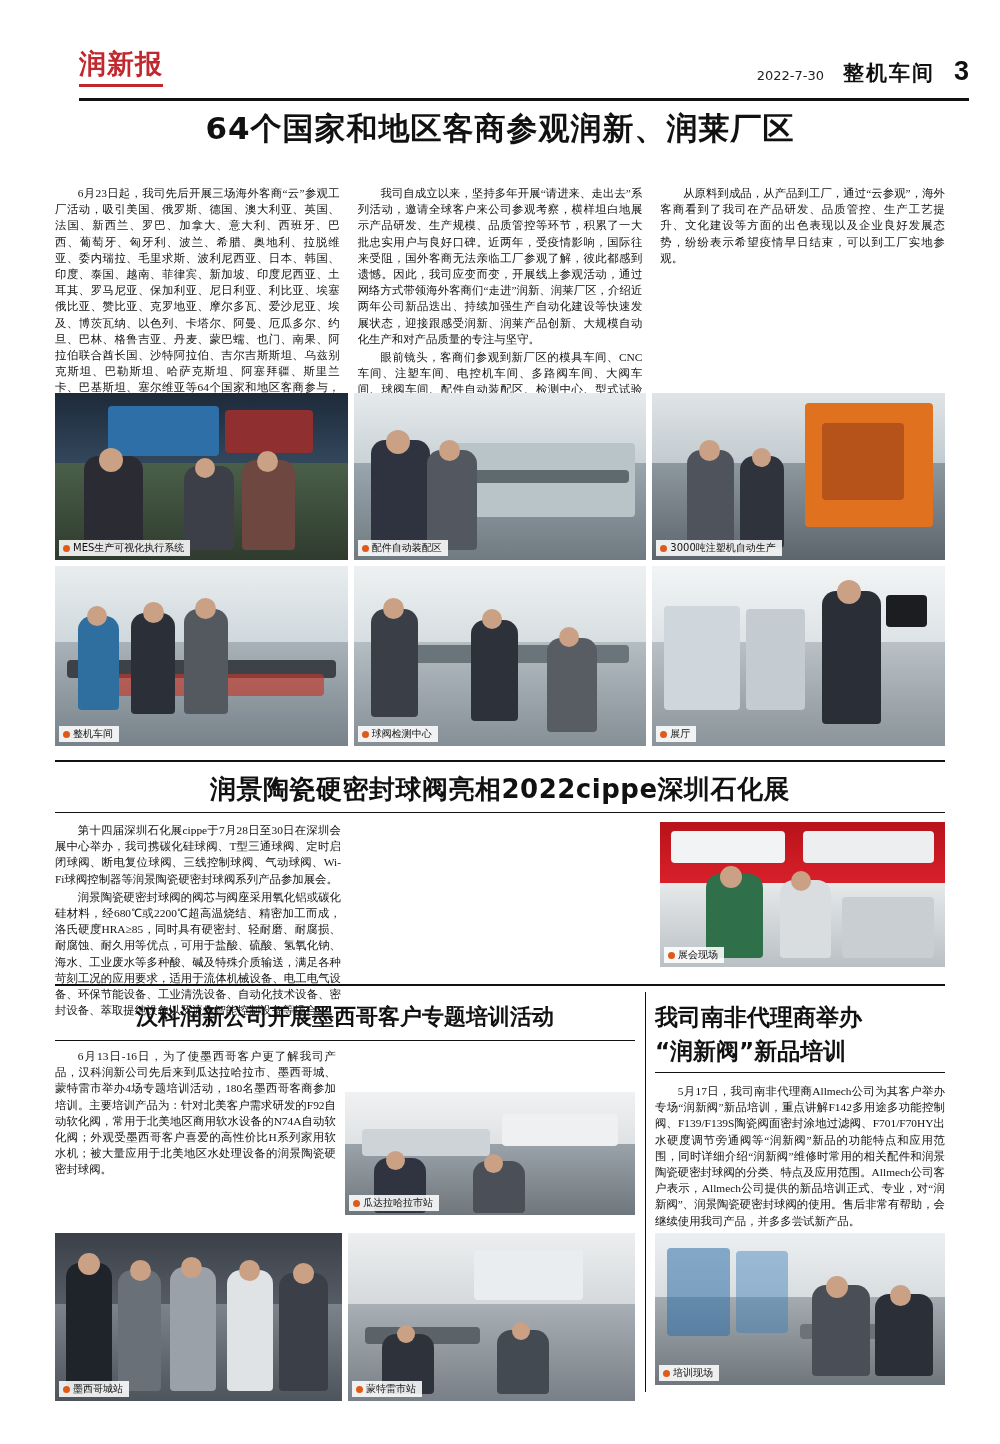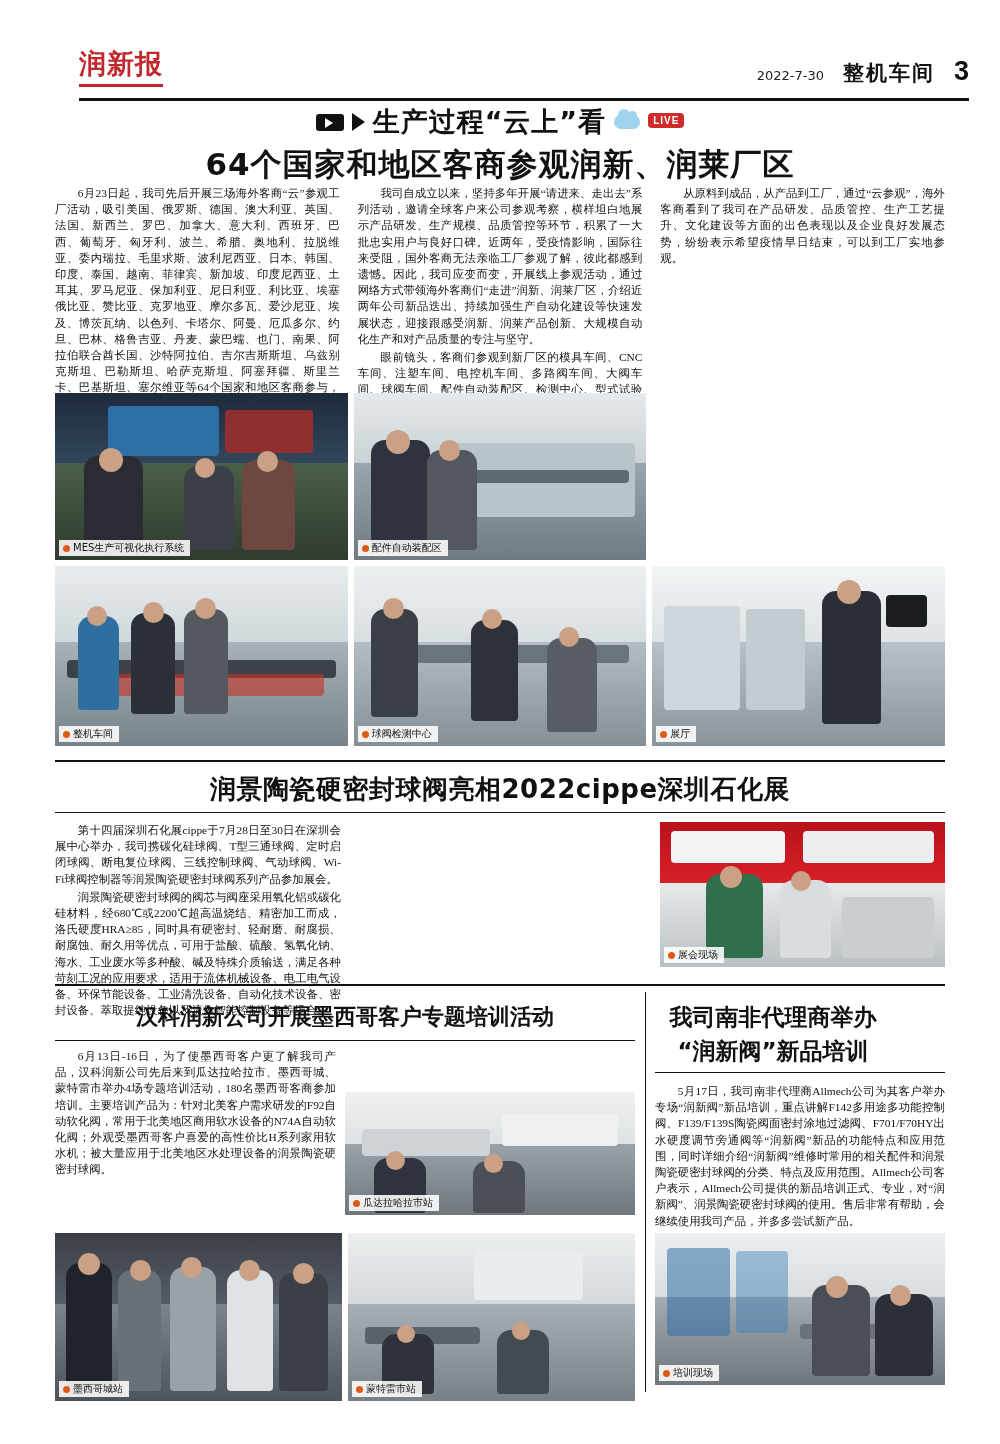--- a/index.html
+++ b/index.html
@@ -120,21 +120,21 @@
   }
   .sec3-body{
     position:absolute;left:55px;top:1048px;width:580px;
     display:grid;grid-template-columns:1fr 1fr;column-gap:18px;
   }
   .sec3-photo-r{position:absolute;left:345px;top:1092px;width:290px;height:123px;}
   .sec3-grid{position:absolute;left:55px;top:1233px;width:580px;display:grid;grid-template-columns:1fr 1fr;gap:6px;}
   .sec3-grid .photo{height:168px;}
 
   .sec4-title{
-    position:absolute;left:628px;top:1000px;width:290px;text-align:center;
+    position:absolute;left:655px;top:1000px;width:290px;
     font-family:"DejaVu Sans", sans-serif;font-weight:bold;font-size:23px;line-height:34px;
   }
   .sec4-body{position:absolute;left:655px;top:1083px;width:290px;}
   .sec4-photo{position:absolute;left:655px;top:1233px;width:290px;height:152px;}
 
   
   .ph-sky{position:absolute;left:0;top:0;right:0;height:42%;}
   .ph-floor{position:absolute;left:0;bottom:0;right:0;height:58%;}
   .blob{position:absolute;border-radius:4px;}
   .person{position:absolute;border-radius:14px 14px 4px 4px;}
@@ -148,27 +148,20 @@
   <div class="masthead">
     <div class="logo">润新报</div>
     <div class="masthead-right">
       <span class="mh-date">2022-7-30</span>
       <span class="mh-section">整机车间</span>
       <span class="mh-page">3</span>
     </div>
   </div>
 
   <div class="headline-wrap">
-    <div class="headline-1">
-      <span class="play-badge"></span>
-      <span class="tri-dark"></span>
-      <span>生产过程“云上”看</span>
-      <span class="cloud"></span>
-      <span class="live-badge">LIVE</span>
-    </div>
     <div class="headline-2">64个国家和地区客商参观润新、润莱厂区</div>
   </div>
 
   <div class="cols3">
     <div class="col">
       <p>6月23日起，我司先后开展三场海外客商“云”参观工厂活动，吸引美国、俄罗斯、德国、澳大利亚、英国、法国、新西兰、罗巴、加拿大、意大利、西班牙、巴西、葡萄牙、匈牙利、波兰、希腊、奥地利、拉脱维亚、委内瑞拉、毛里求斯、波利尼西亚、日本、韩国、印度、泰国、越南、菲律宾、新加坡、印度尼西亚、土耳其、罗马尼亚、保加利亚、尼日利亚、利比亚、埃塞俄比亚、赞比亚、克罗地亚、摩尔多瓦、爱沙尼亚、埃及、博茨瓦纳、以色列、卡塔尔、阿曼、厄瓜多尔、约旦、巴林、格鲁吉亚、丹麦、蒙巴蠕、也门、南果、阿拉伯联合酋长国、沙特阿拉伯、吉尔吉斯斯坦、乌兹别克斯坦、巴勒斯坦、哈萨克斯坦、阿塞拜疆、斯里兰卡、巴基斯坦、塞尔维亚等64个国家和地区客商参与，通过工厂介绍、互动问答等方式，获得海外客商点赞。</p>
     </div>
     <div class="col">
       <p>我司自成立以来，坚持多年开展“请进来、走出去”系列活动，邀请全球客户来公司参观考察，横样坦白地展示产品研发、生产规模、品质管控等环节，积累了一大批忠实用户与良好口碑。近两年，受疫情影响，国际往来受阻，国外客商无法亲临工厂参观了解，彼此都感到遗憾。因此，我司应变而变，开展线上参观活动，通过网络方式带领海外客商们“走进”润新、润莱厂区，介绍近两年公司新品迭出、持续加强生产自动化建设等快速发展状态，迎接跟感受润新、润莱产品创新、大规模自动化生产和对产品质量的专注与坚守。</p>
       <p>眼前镜头，客商们参观到新厂区的模具车间、CNC车间、注塑车间、电控机车间、多路阀车间、大阀车间、球阀车间、配件自动装配区、检测中心、型式试验室、展厅，以及润莱厂区的砂罐车间、注塑车间、整机车间、检测中心、型式试验室、展厅等场所。我司的MES生产可视化执行系统、集中供料系统、自动阀服机械手、超声波自动焊接机、扭矩自动调试设备、配件自动包装流水线、射流器自动装配流水线、叶轮自动装配流水线、3000吨注塑机自动生产线的自动化生产设备，深入了解“润新阀”，润景陶瓷硬密封球阀、润莱全绿净（软）水产品从设计、生产、质检、出厂的全过程。</p>
@@ -200,20 +193,34 @@
       <div class="ph-floor" style="background:linear-gradient(180deg,#9aa6ad,#6f7a81)"></div>
       <div class="blob" style="left:30%;top:30%;width:66%;height:44%;background:#b9c4c9;"></div>
       <div class="blob" style="left:34%;top:46%;width:60%;height:8%;background:#5e6a70;"></div>
       <div class="person" style="left:6%;top:28%;width:20%;height:66%;background:#2f3340;"></div>
       <div class="head" style="left:11%;top:22%;width:24px;height:24px;"></div>
       <div class="person" style="left:25%;top:34%;width:17%;height:60%;background:#53575f;"></div>
       <div class="head" style="left:29%;top:28%;width:21px;height:21px;"></div>
       <div class="cap">
           <span class="dot"></span>
           <span>配件自动装配区</span>
+        </div>
+    </div>
+    <div class="photo">
+      <div class="ph-sky" style="background:linear-gradient(180deg,#dfe4e6,#c2cbd0)"></div>
+      <div class="ph-floor" style="background:linear-gradient(180deg,#8d979e,#5d666c)"></div>
+      <div class="blob" style="left:52%;top:6%;width:44%;height:74%;background:#e0721f;"></div>
+      <div class="blob" style="left:58%;top:18%;width:28%;height:46%;background:#b6531a;"></div>
+      <div class="person" style="left:12%;top:34%;width:16%;height:58%;background:#4e535c;"></div>
+      <div class="head" style="left:16%;top:28%;width:21px;height:21px;"></div>
+      <div class="person" style="left:30%;top:38%;width:15%;height:55%;background:#2f333c;"></div>
+      <div class="head" style="left:34%;top:33%;width:19px;height:19px;"></div>
+      <div class="cap">
+          <span class="dot"></span>
+          <span>3000吨注塑机自动生产</span>
         </div>
     </div>
   </div>
 
   <div class="grid-b">
     <div class="photo">
       <div class="ph-sky" style="background:linear-gradient(180deg,#e9edef,#cfd8dc)"></div>
       <div class="ph-floor" style="background:linear-gradient(180deg,#a8b2b8,#78828a)"></div>
       <div class="blob" style="left:4%;top:52%;width:92%;height:10%;background:#3c4248;"></div>
       <div class="blob" style="left:8%;top:60%;width:84%;height:12%;background:#c0392b;opacity:.65;"></div>

